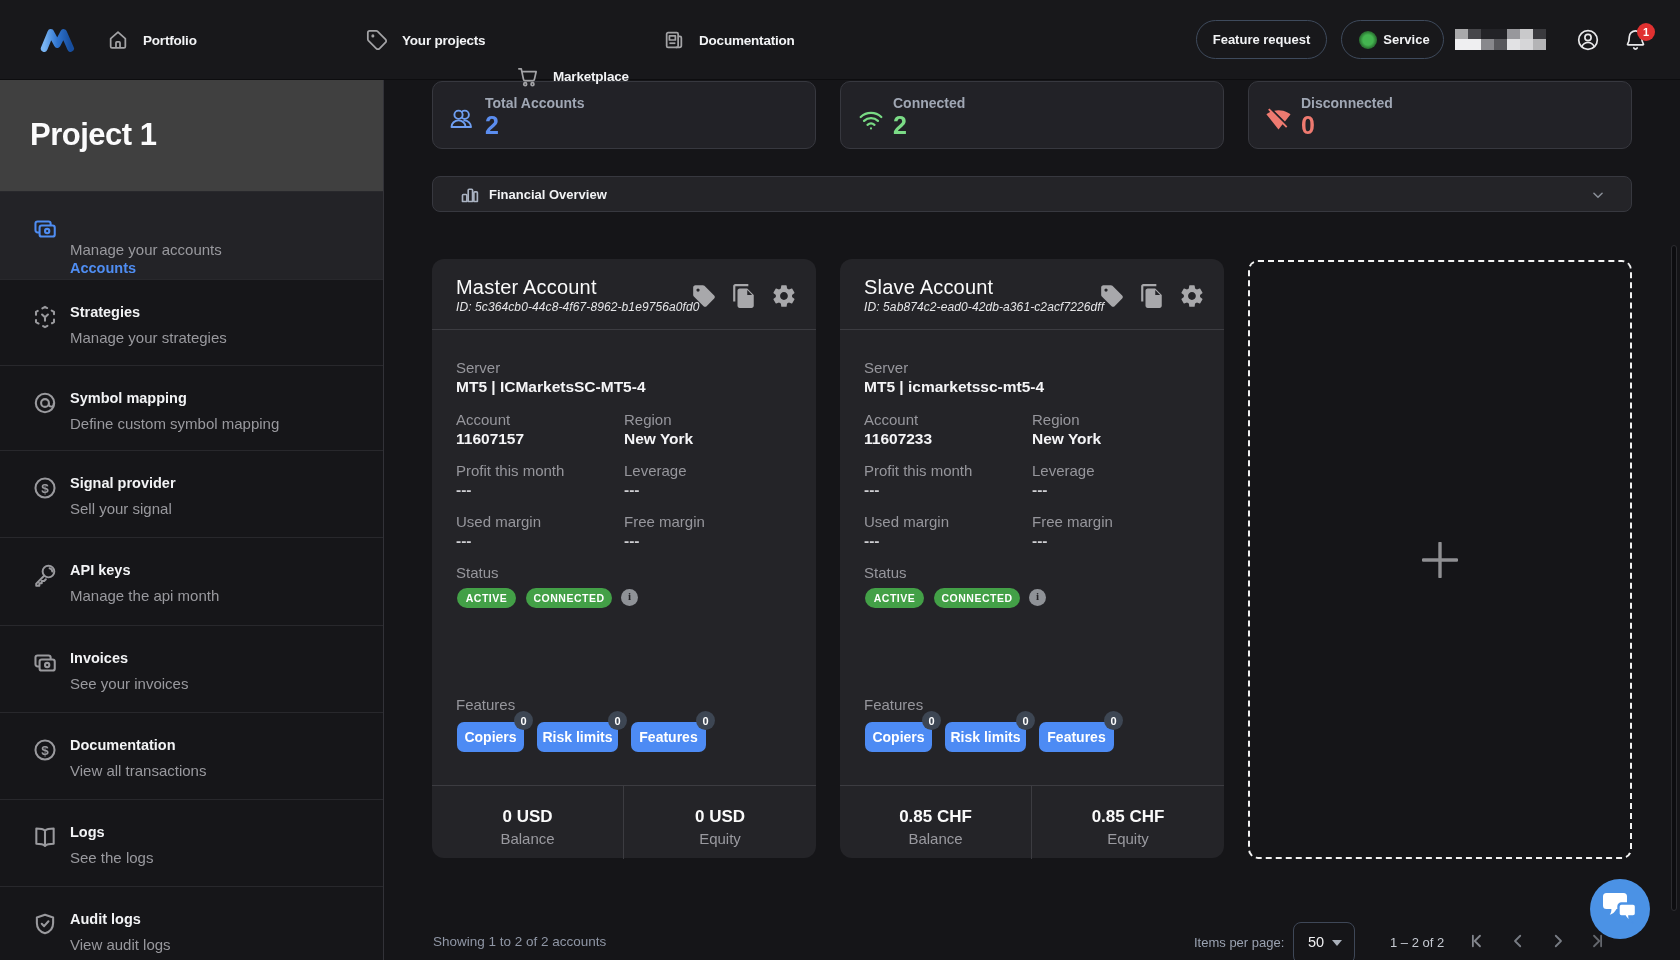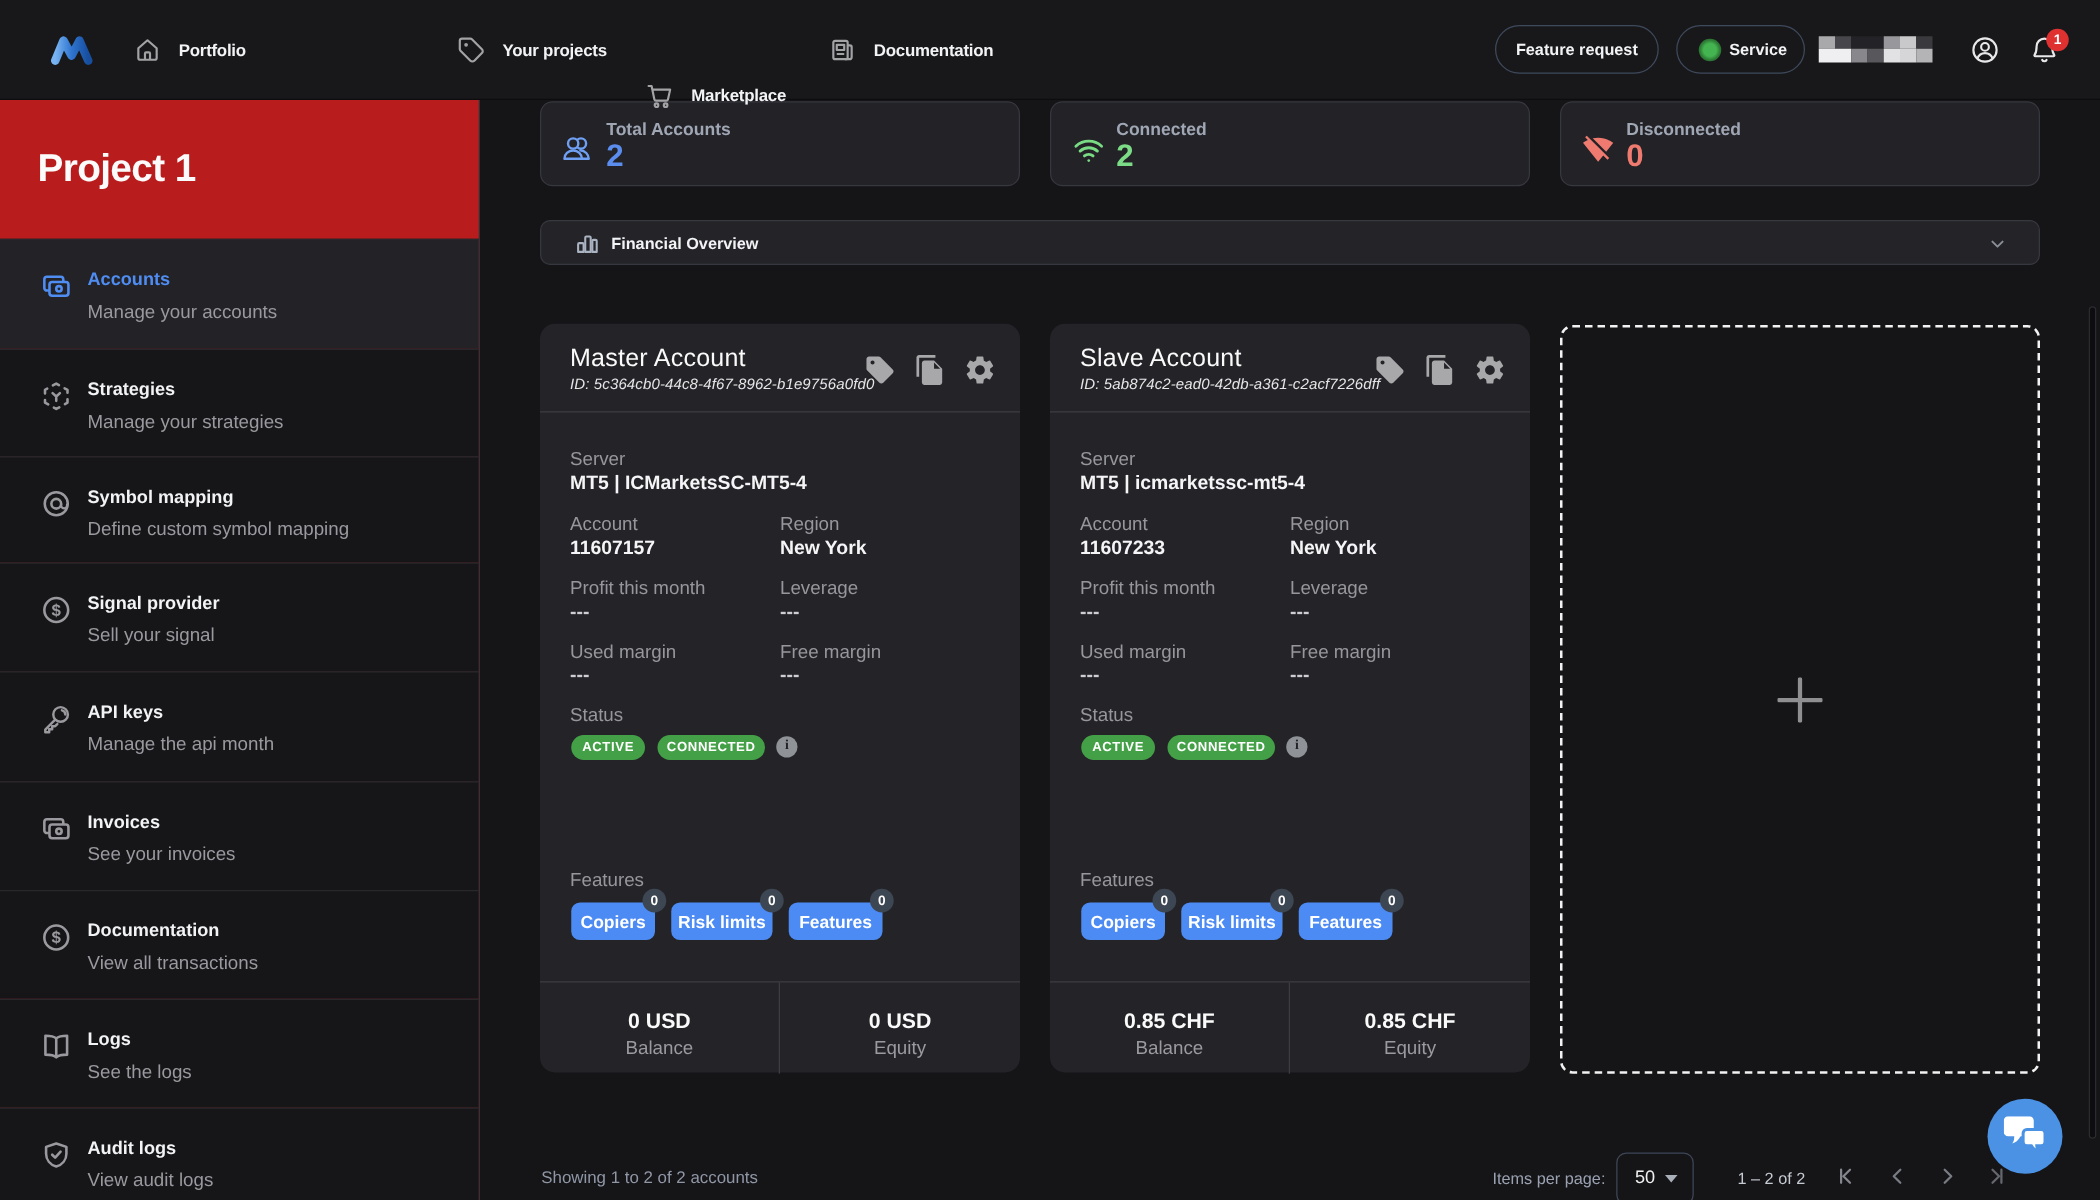--- a/index.html
+++ b/index.html
@@ -6,27 +6,27 @@
 html,body { width:1680px; height:960px; overflow:hidden; background:#151518; font-family:"Liberation Sans", sans-serif; }
 .abs { position:absolute; }
 
 
 #header { position:absolute; left:0; top:0; width:1680px; height:80px; background:#18181b; border-bottom:1px solid #0d0d0f; z-index:5; }
 .navitem { position:absolute; top:0; height:80px; display:flex; align-items:center; gap:14px; color:#f2f3f5; font-size:13.5px; font-weight:bold; letter-spacing:-0.2px; }
 .navitem svg { display:block; }
 .pill { position:absolute; top:20px; height:39px; border:1px solid #3e4a5c; border-radius:20px; display:flex; align-items:center; justify-content:center; color:#f2f3f5; font-size:13px; font-weight:bold; }
 
 
-#sidebar { position:absolute; left:0; top:80px; width:384px; height:880px; background:#b91c1c; border-right:1px solid #323238; }
+#sidebar { position:absolute; left:0; top:80px; width:384px; height:880px; background:#404040; border-right:1px solid #323238; }
 #ptitle { position:absolute; left:30px; top:37px; color:#fbfbfc; font-size:31px; font-weight:800; letter-spacing:-0.5px; }
 .mrow { position:absolute; left:0; width:383px; border-top:1px solid #28282c; background:#161619; }
 .mrow.active { background:#232327; }
 .mrow .mi { position:absolute; left:32px; top:24px; width:26px; height:26px; }
 .mrow .mt { position:absolute; left:70px; top:24px; font-size:14.5px; font-weight:bold; color:#f2f3f5; }
-.mrow.active .mt { color:#4f8df2; }
+.mrow.active .mt { color:#4f8df2;margin-top:44px; }
 .mrow .ms { position:absolute; left:70px; top:49px; font-size:15px; color:#99999e; }
 
 
 .stat { position:absolute; top:81px; width:384px; height:68px; background:#222227; border:1px solid #37383f; border-radius:10px; }
 .stat .sl { position:absolute; left:52px; top:13px; font-size:14px; font-weight:bold; color:#a0a7b4; }
 .stat .sv { position:absolute; left:52px; top:29px; font-size:25px; font-weight:bold; }
 .stat svg { position:absolute; left:17px; top:25px; }
 
 
 #finbar { position:absolute; left:432px; top:176px; width:1200px; height:36px; background:#242428; border:1px solid #37383f; border-radius:8px; }

